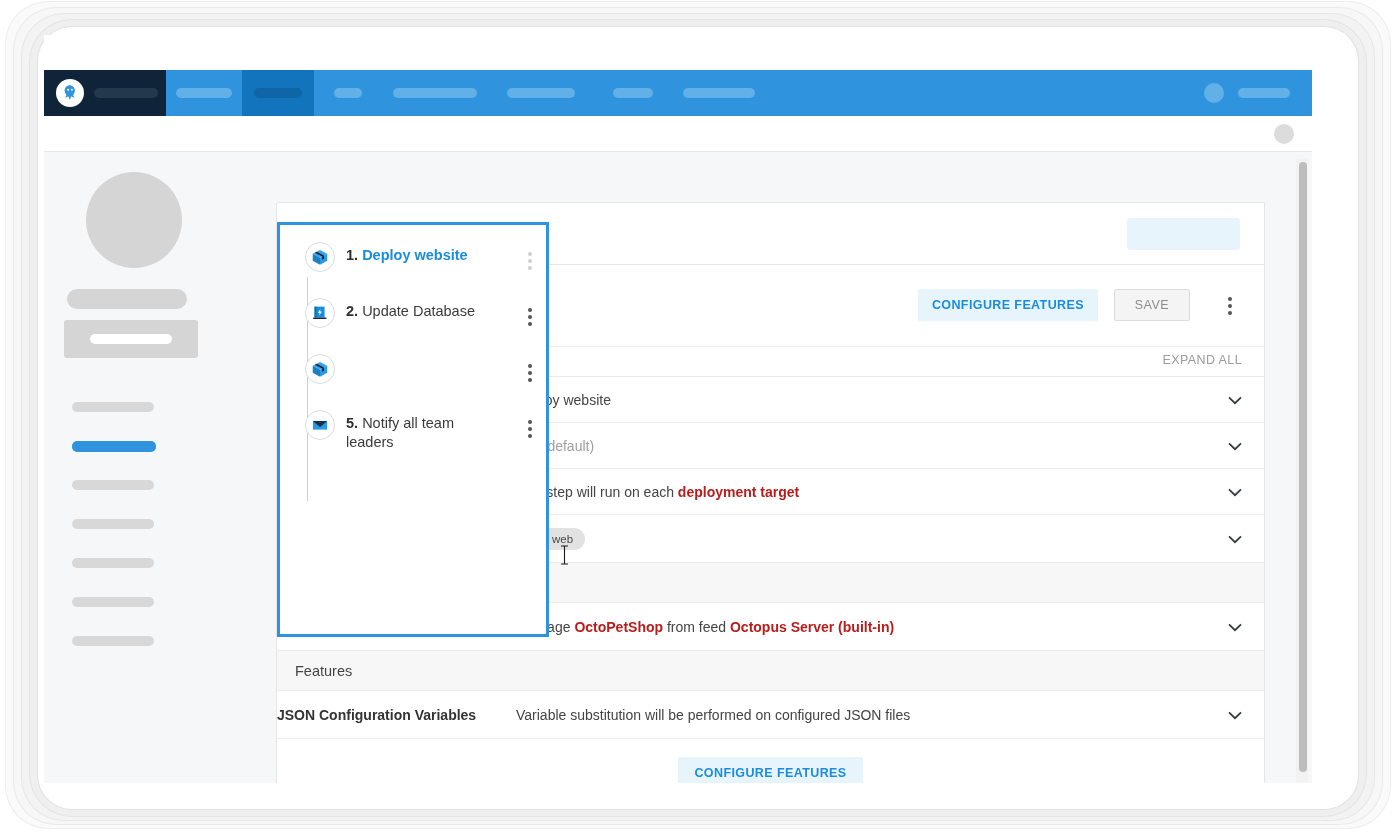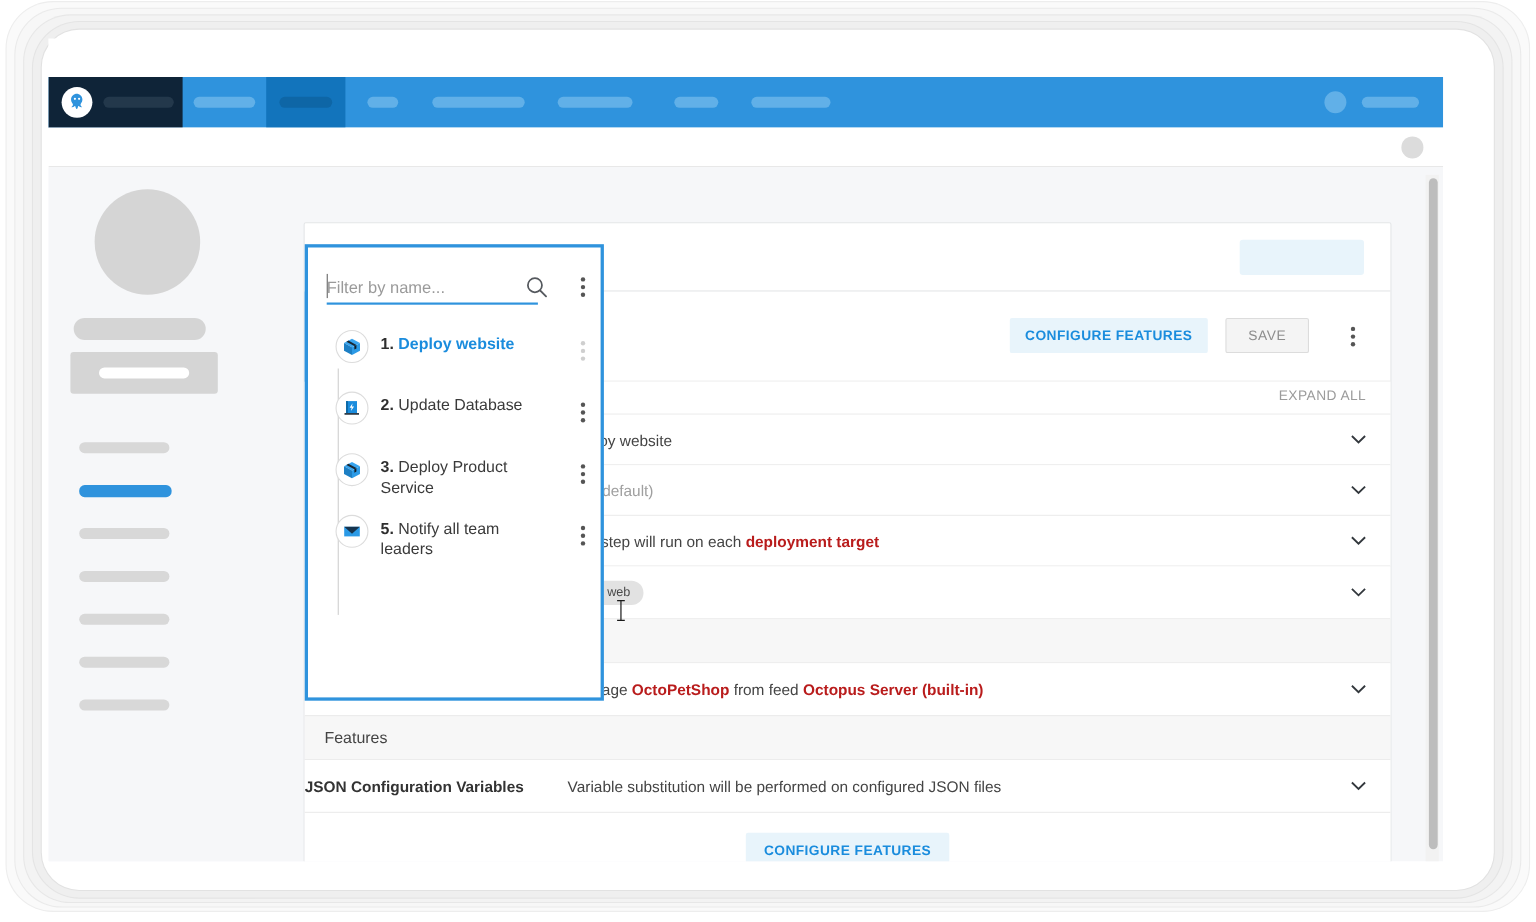--- a/index.html
+++ b/index.html
@@ -520,35 +520,20 @@
       </div>
 
       <div class="scrollbar-track"></div>
       <div class="scrollbar-thumb"></div>
     </div>
 
   </div>
 
   <div class="overlay">
 
-    <div class="ov-search-wrap">
-      <div class="ov-caret"></div>
-      <input class="ov-input" type="text" placeholder="Filter by name..." style="">
-      <span class="ov-search-icon">
-        <svg width="22" height="22" viewBox="0 0 22 22">
-          <circle cx="9.3" cy="9.3" r="6.4" fill="none" stroke="#55595e" stroke-width="1.6"></circle>
-          <path d="M14.2 14.2L19.4 19.4" stroke="#55595e" stroke-width="1.7" stroke-linecap="round"></path>
-        </svg>
-      </span>
-      <span class="ov-kebab kebab">
-          <i></i>
-          <i></i>
-          <i></i>
-        </span>
-    </div>
 
     <div class="ov-list">
       <div class="ov-connector" style="height:224px;"></div>
 
       <div class="ov-item selected">
         <div class="ov-bullet">
           <svg width="20" height="20" viewBox="0 0 22 22">
             <polygon points="3,7.5 11,3.2 19,7.5 11,11.8" fill="#37a4ef"></polygon>
             <polygon points="3,7.5 11,11.8 11,19.5 3,15.2" fill="#1d7fc4"></polygon>
             <polygon points="19,7.5 11,11.8 11,19.5 19,15.2" fill="#2b9ae6"></polygon>
@@ -590,24 +575,20 @@
       <div class="ov-item">
         <div class="ov-bullet">
           <svg width="20" height="20" viewBox="0 0 22 22">
             <polygon points="3,7.5 11,3.2 19,7.5 11,11.8" fill="#37a4ef"></polygon>
             <polygon points="3,7.5 11,11.8 11,19.5 3,15.2" fill="#1d7fc4"></polygon>
             <polygon points="19,7.5 11,11.8 11,19.5 19,15.2" fill="#2b9ae6"></polygon>
             <polygon points="5.4,6.2 13.4,10.5 15.4,9.4 7.4,5.1" fill="#1a2733"></polygon>
             <polygon points="13.4,10.5 13.4,14 15.4,12.9 15.4,9.4" fill="#101b24"></polygon>
           </svg>
         </div>
-        <div class="ov-label">
-          <span class="n">3.</span>
-          <span>Deploy Product Service</span>
-        </div>
         <span class="ov-item-kebab kebab">
             <i></i>
             <i></i>
             <i></i>
           </span>
       </div>
 
 
       <div class="ov-item">
         <div class="ov-bullet">

